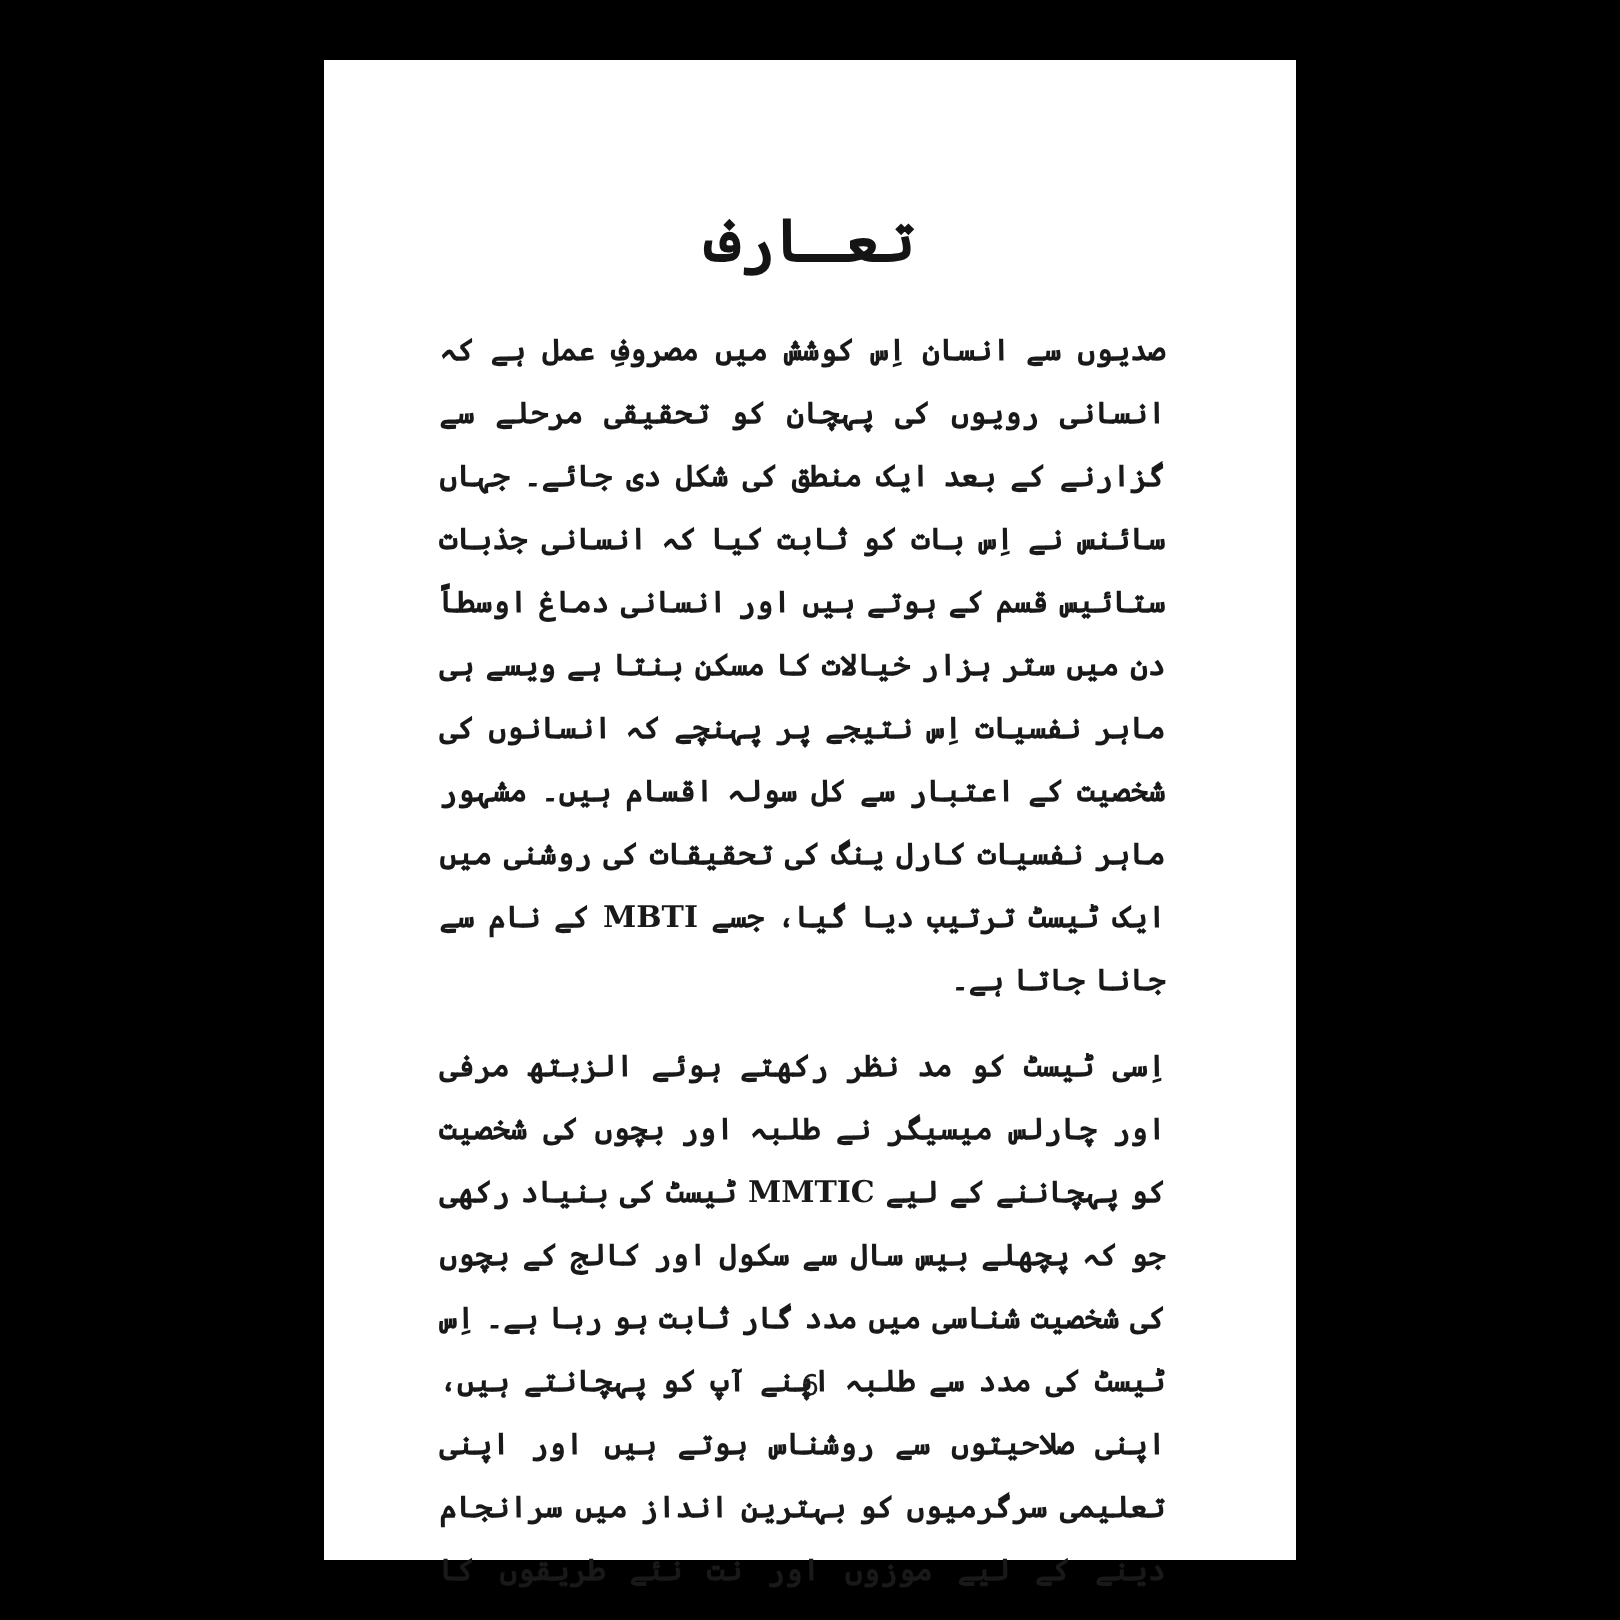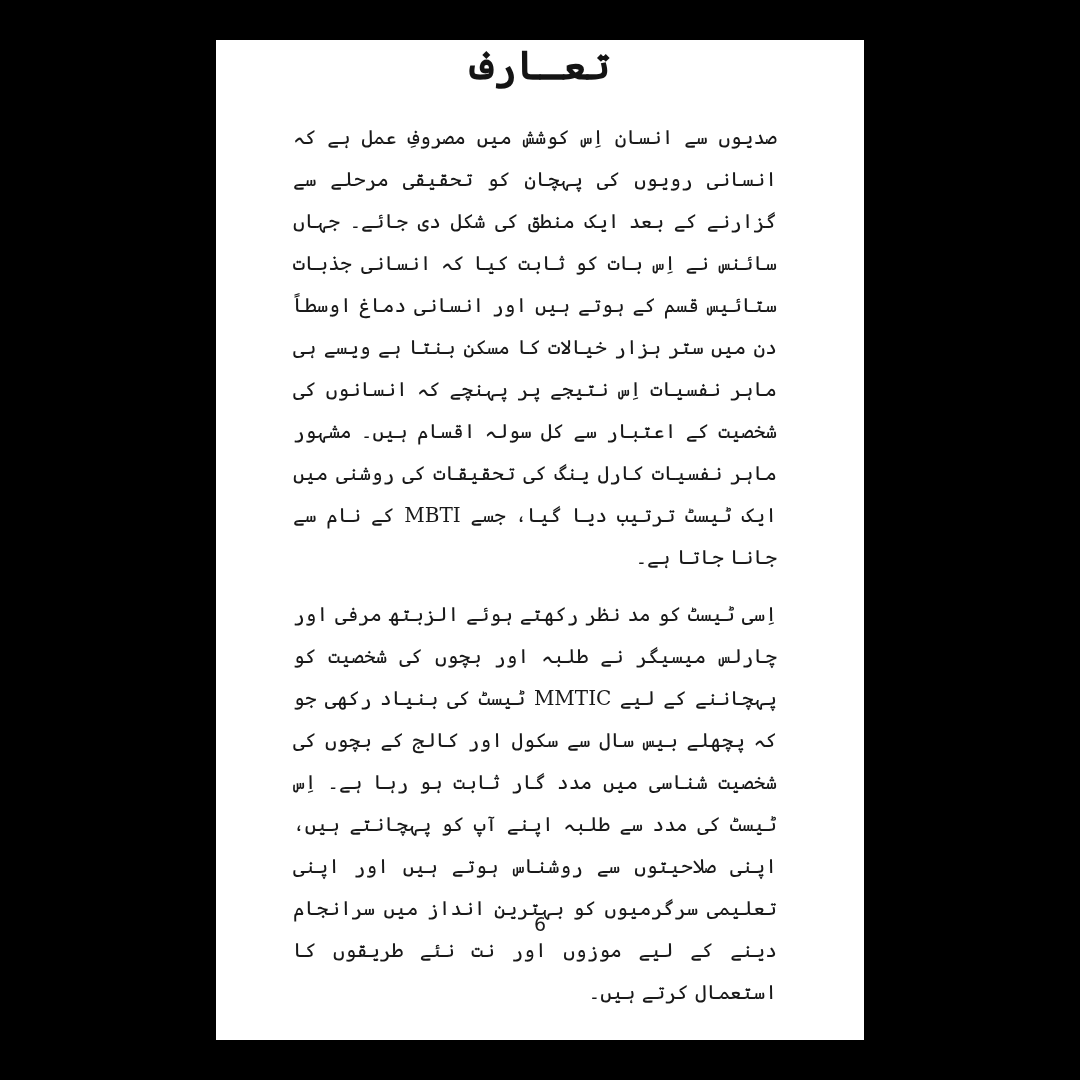--- a/index.html
+++ b/index.html
@@ -22,40 +22,42 @@
   .sheet {
     position: absolute;
     left: 216px;
     top: 40px;
     width: 648px;
     height: 1000px;
     background: #ffffff;
     box-sizing: border-box;
   }
   .doc-title {
+    padding-top: 96px;
     text-align: center;
     direction: rtl;
     font-size: 40px;
     line-height: 50px;
     font-weight: 700;
     color: #141414;
     letter-spacing: 1px;
   }
   .content {
     direction: rtl;
     unicode-bidi: embed;
     text-align: justify;
     text-justify: inter-word;
     margin: 26px 87px 0 77px;
     font-size: 20px;
     line-height: 42px;
     color: #191919;
   }
   .content p {
     margin: 0 0 15px 0;
+    font-weight: bold;
   }
   .content p:last-child {
     margin-bottom: 0;
   }
   .page-number {
     position: absolute;
     top: 872px;
     left: 0;
     width: 100%;
     text-align: center;

